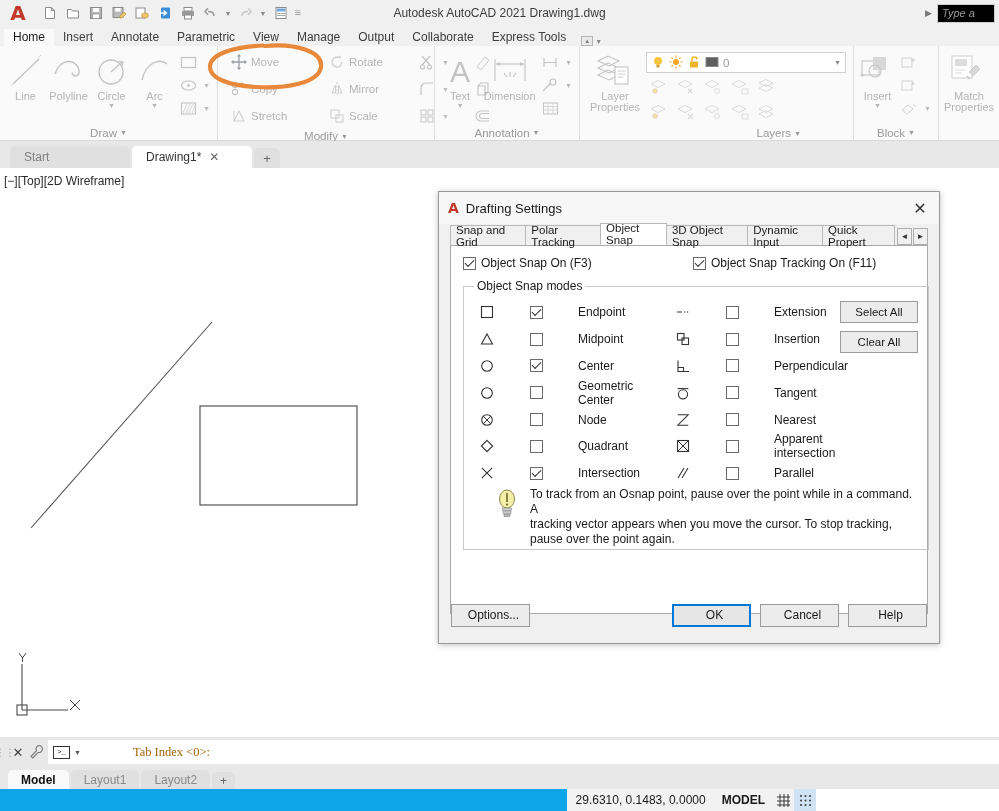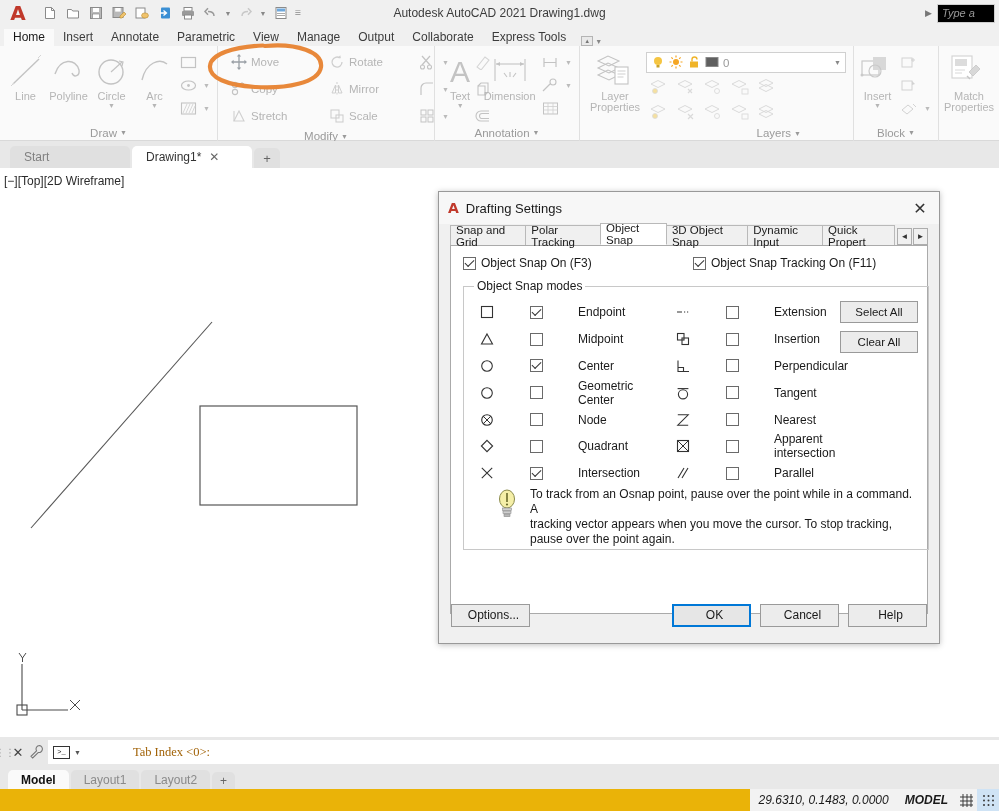--- a/index.html
+++ b/index.html
@@ -163,22 +163,22 @@
     height: 19px; padding: 0 13px; display: flex; align-items: center;
     font-size: 12px; color: #8a8a8a; background: #e0e0e0;
     border-top-left-radius: 5px; border-top-right-radius: 5px; margin-right: 2px;
   }
   .ltab.active { background: #fafafa; color: #111; font-weight: bold; }
   .ltab-plus { height: 17px; padding: 0 8px; display:flex; align-items:center;
     background:#e0e0e0; color:#666; border-top-left-radius:5px; border-top-right-radius:5px;}
 
   
   .statusbar {
-    position: absolute; left: 0; top: 789px; width: 999px; height: 22px;
-    background: #eab308; display: flex; align-items: center; justify-content: flex-end; font-style: italic;
+    position: absolute; left: 0; top: 789px; width: 816px; height: 22px;
+    background: #0ea5e9; display: flex; align-items: center; justify-content: flex-end;
   }
   .status-coords { font-size: 12px; color: #1a1a1a; padding: 0 9px; background:#f2f2f2; height:22px;
      display:flex; align-items:center;}
   .status-model { font-size: 12px; color: #1a1a1a; font-weight: bold; padding: 0 7px; background:#f2f2f2;
      height:22px; display:flex; align-items:center;}
   .status-ico { width: 22px; height: 22px; display: flex; align-items: center; justify-content: center;
      color:#3a3a3a; background:#f2f2f2;}
   .status-ico.hl { background: #cfe3f5; }
 
   

